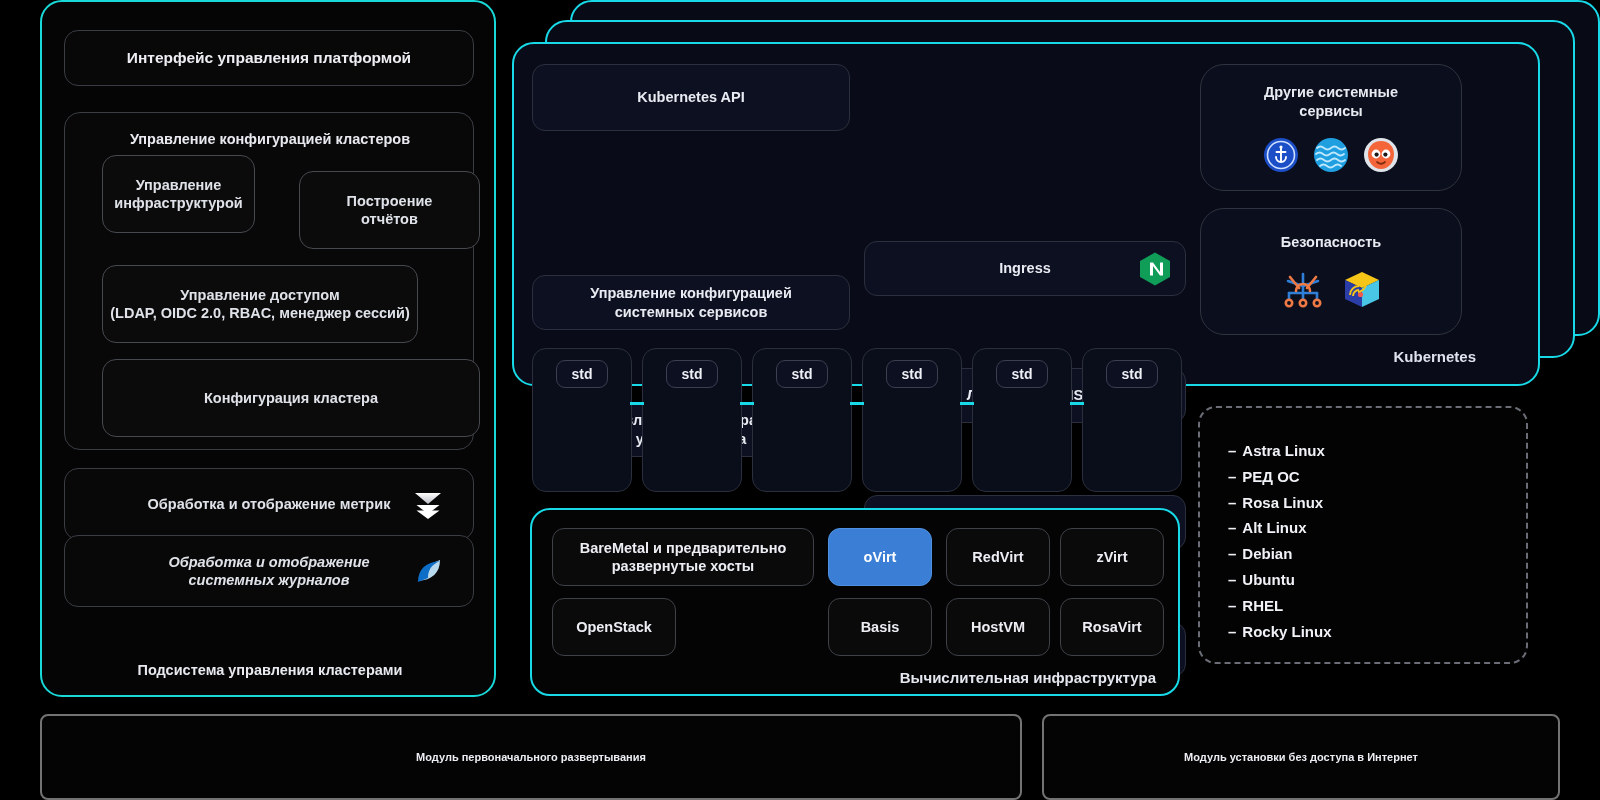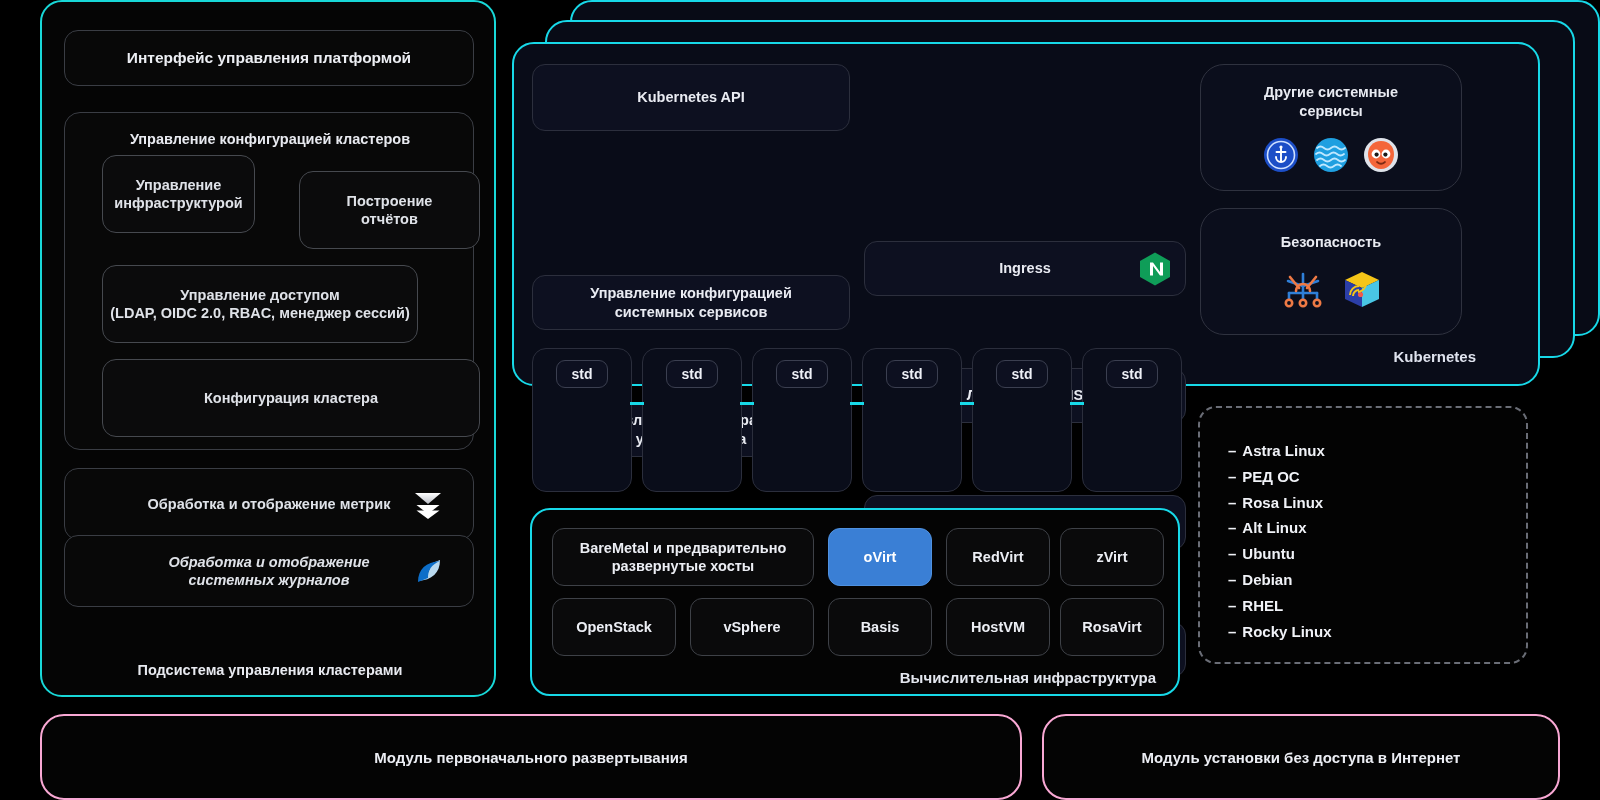--- a/index.html
+++ b/index.html
@@ -189,28 +189,28 @@
     font-size: 15px;
     font-weight: bold;
     color: #f0f2f7;
     line-height: 25.8px;
     white-space: nowrap;
   }
   .os-dash { color: #f0f2f7; margin-right: 6px; }
 
   
   .bottom-mod {
-    border: 2px solid #f9a8d4;
-    border-radius: 24px;
+    border: 2px solid #737373;
+    border-radius: 8px;
     background: #040404;
     display: flex;
     align-items: center;
     justify-content: center;
     color: #eceef4;
-    font-size: 15px;
+    font-size: 11px;
     font-weight: bold;
   }
   .bm-left  { left: 40px;   top: 714px; width: 982px;  height: 86px; }
   .bm-right { left: 1042px; top: 714px; width: 518px;  height: 86px; }
 
   svg { display: block; }
 </style>
 </head>
 <body>
 
@@ -493,43 +493,40 @@
     <div class="abs card ci-card" style="left:414px; top:18px; width:104px; height:58px;">
       <span>RedVirt</span>
     </div>
     <div class="abs card ci-card" style="left:528px; top:18px; width:104px; height:58px;">
       <span>zVirt</span>
     </div>
 
     <div class="abs card ci-card" style="left:20px; top:88px; width:124px; height:58px;">
       <span>OpenStack</span>
     </div>
-    <div class="abs card ci-card" style="left:158px; top:88px; width:124px; height:58px;">
-      <span>vSphere</span>
-    </div>
     <div class="abs card ci-card" style="left:296px; top:88px; width:104px; height:58px;">
       <span>Basis</span>
     </div>
     <div class="abs card ci-card" style="left:414px; top:88px; width:104px; height:58px;">
       <span>HostVM</span>
     </div>
     <div class="abs card ci-card" style="left:528px; top:88px; width:104px; height:58px;">
       <span>RosaVirt</span>
     </div>
 
     <div class="abs ci-label" style="right:22px; bottom:8px;">Вычислительная инфраструктура</div>
   </div>
 
   <div class="abs os-panel">
     <div class="os-item"><span class="os-dash">–</span><span>Astra Linux</span></div>
     <div class="os-item"><span class="os-dash">–</span><span>РЕД ОС</span></div>
     <div class="os-item"><span class="os-dash">–</span><span>Rosa Linux</span></div>
     <div class="os-item"><span class="os-dash">–</span><span>Alt Linux</span></div>
+    <div class="os-item"><span class="os-dash">–</span><span>Debian</span></div>
     <div class="os-item"><span class="os-dash">–</span><span>Ubuntu</span></div>
-    <div class="os-item"><span class="os-dash">–</span><span>Debian</span></div>
     <div class="os-item"><span class="os-dash">–</span><span>RHEL</span></div>
     <div class="os-item"><span class="os-dash">–</span><span>Rocky Linux</span></div>
   </div>
 
   <div class="abs bottom-mod bm-left">
     <span>Модуль первоначального развертывания</span>
   </div>
   <div class="abs bottom-mod bm-right">
     <span>Модуль установки без доступа в Интернет</span>
   </div>

